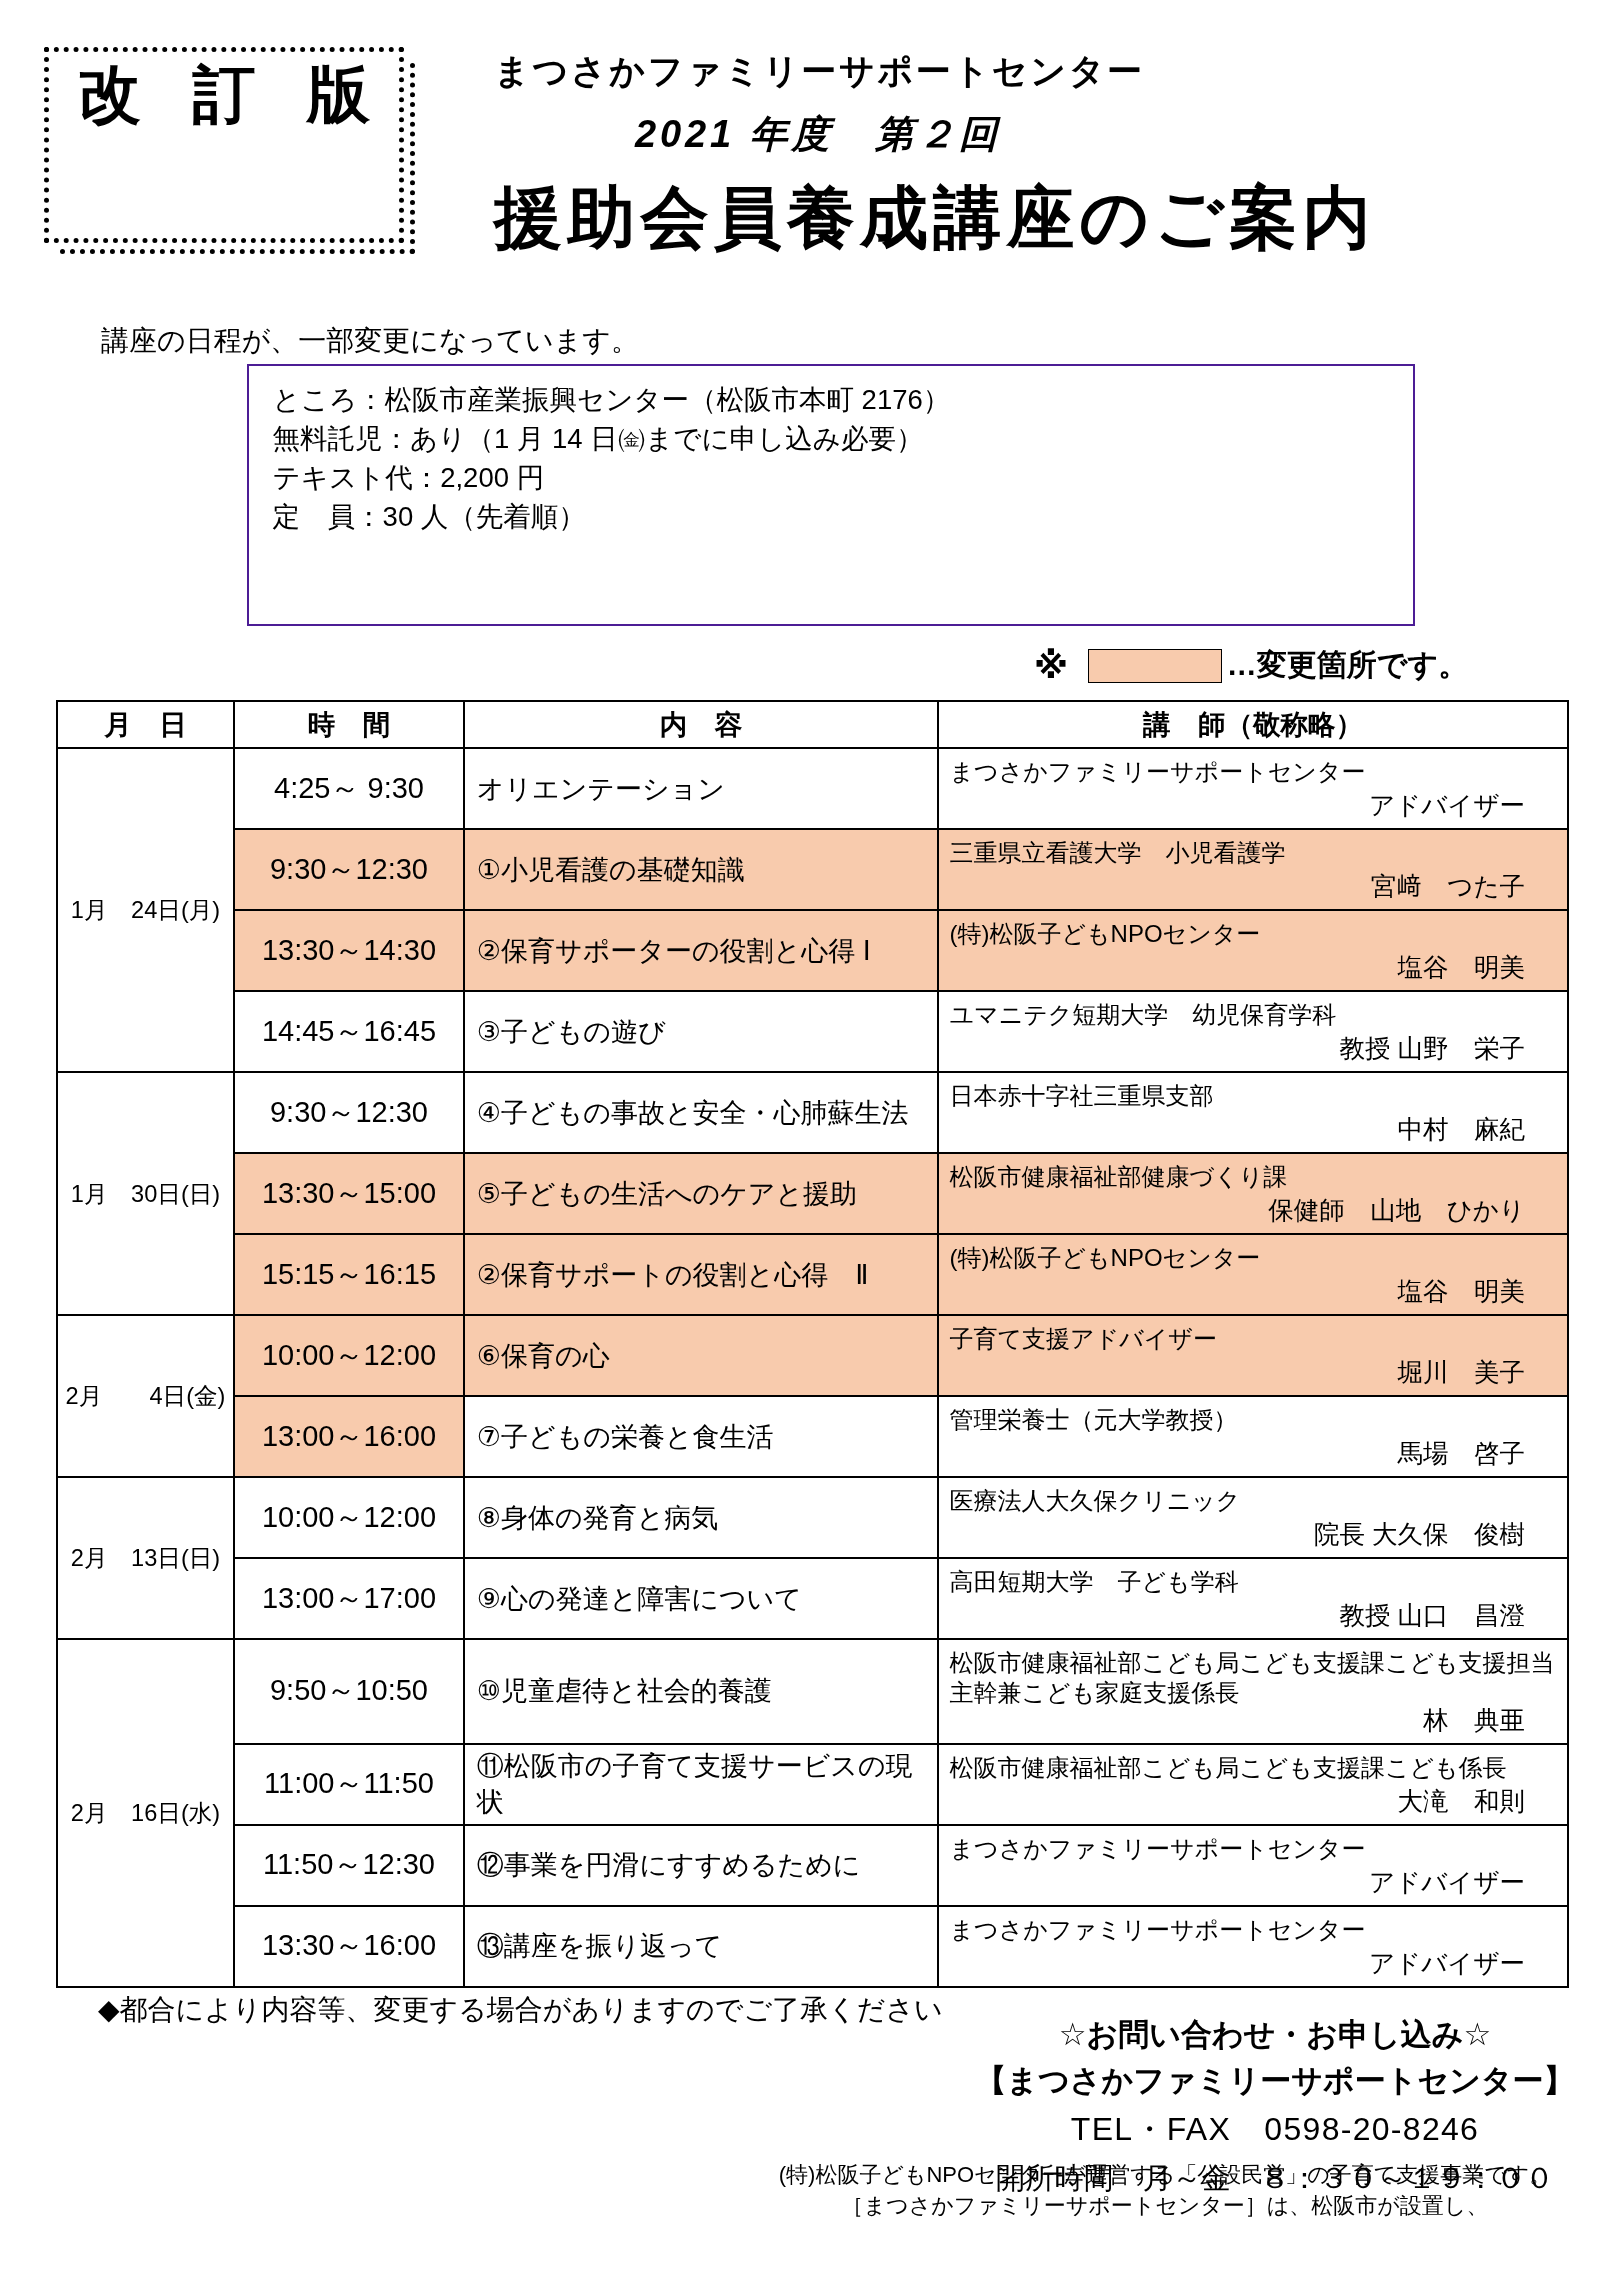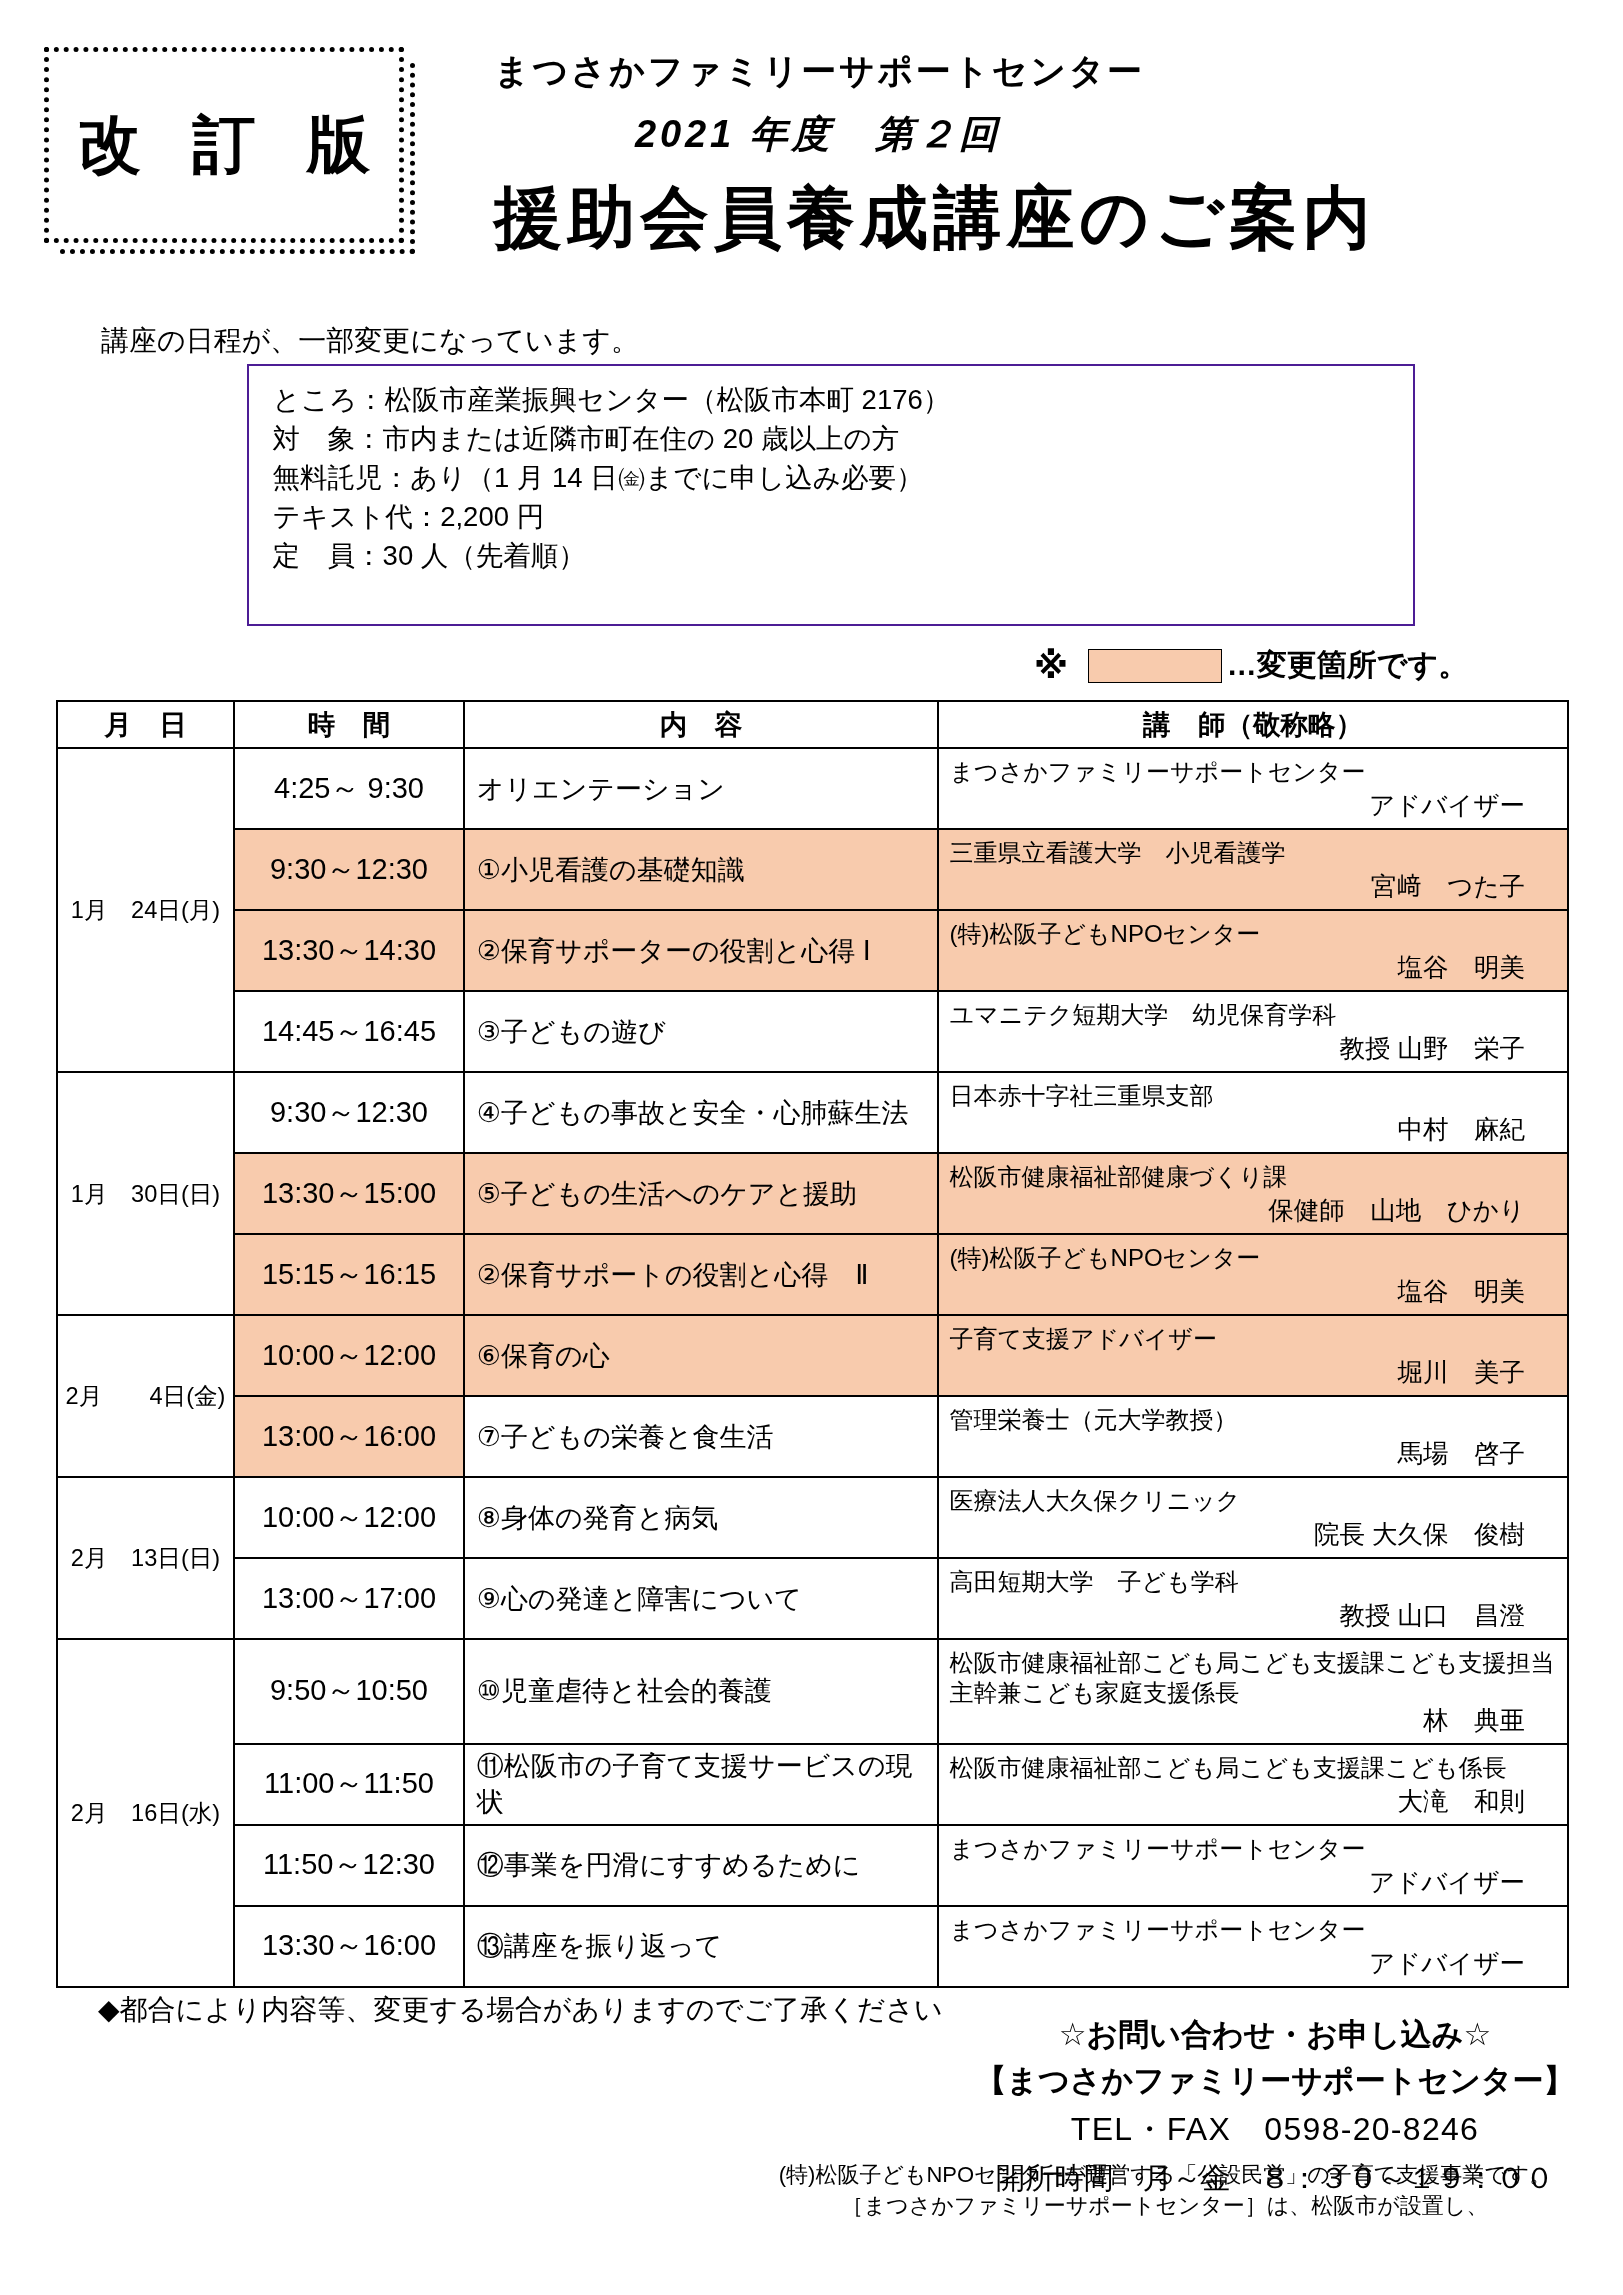--- a/index.html
+++ b/index.html
@@ -7,21 +7,21 @@
   body { font-family:"Liberation Sans","DejaVu Sans",sans-serif; color:#000; }
   .page {
     position:relative; width:1623px; height:2295px; background:#ffffff;
     margin:0 auto; overflow:hidden;
   }
 
   
   .badge {
     position:absolute; left:44px; top:47px; width:360px; height:196px;
     border:5.9px dotted #000;
-    display:flex; align-items:center; justify-content:center;
+    display:flex; align-items:flex-start; justify-content:center;
     font-size:63px; font-weight:bold; letter-spacing:17px; padding-left:17px;
   }
   .badge::after {
     content:""; position:absolute; left:10.5px; top:10.5px; right:-15.7px; bottom:-15.7px;
     border-right:5.9px dotted #000; border-bottom:5.9px dotted #000; pointer-events:none;
   }
 
   
   .head { position:absolute; left:494px; top:48px; white-space:nowrap; }
   .head-org { font-size:35px; font-weight:bold; letter-spacing:2.6px; }
@@ -76,21 +76,20 @@
   <div class="head">
     <div class="head-org">まつさかファミリーサポートセンター</div>
     <div class="head-session">2021 年度　第２回</div>
     <div class="doc-title">援助会員養成講座のご案内</div>
   </div>
 
   <div class="notice">講座の日程が、一部変更になっています。</div>
 
   <div class="info-box">
     <div>ところ：松阪市産業振興センター（松阪市本町 2176）</div>
-    <div>対　象：市内または近隣市町在住の 20 歳以上の方</div>
     <div>無料託児：あり（1 月 14 日㈮までに申し込み必要）</div>
     <div>テキスト代：2,200 円</div>
     <div>定　員：30 人（先着順）</div>
   </div>
 
   <div class="legend">
     <span class="legend-mark">※</span>
     <span class="legend-swatch"></span>
     <span class="legend-label">…変更箇所です。</span>
   </div>

